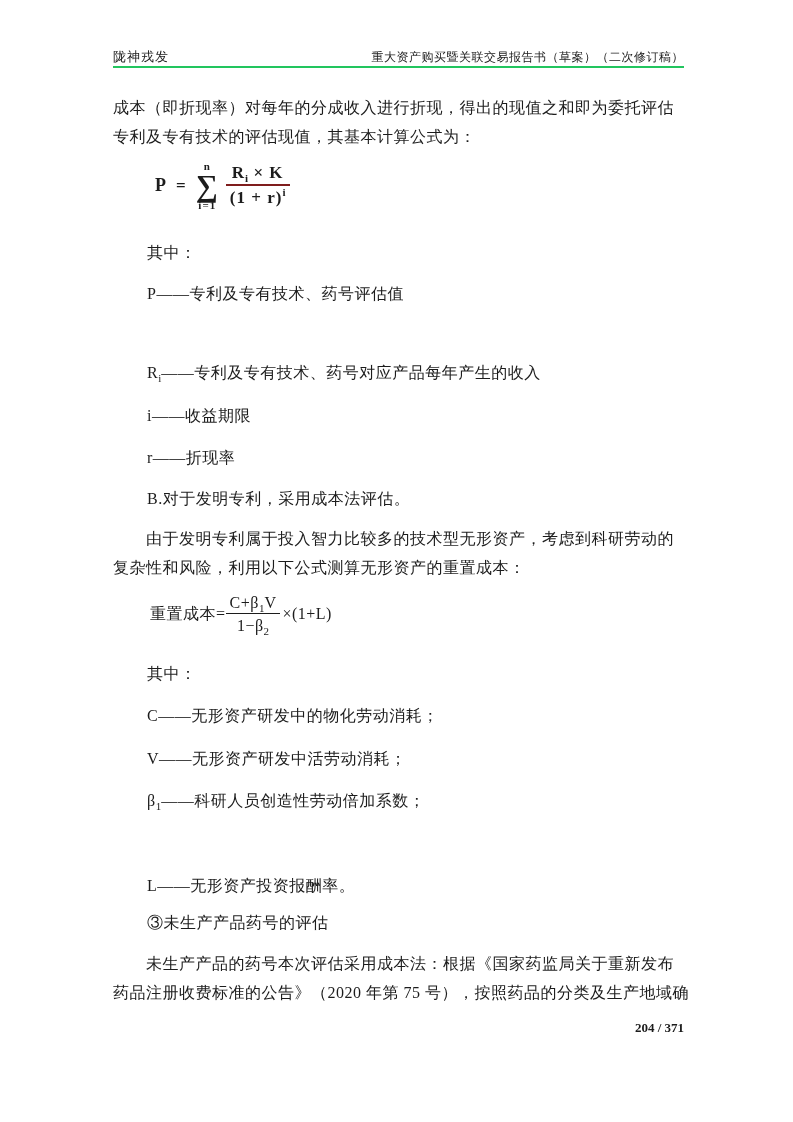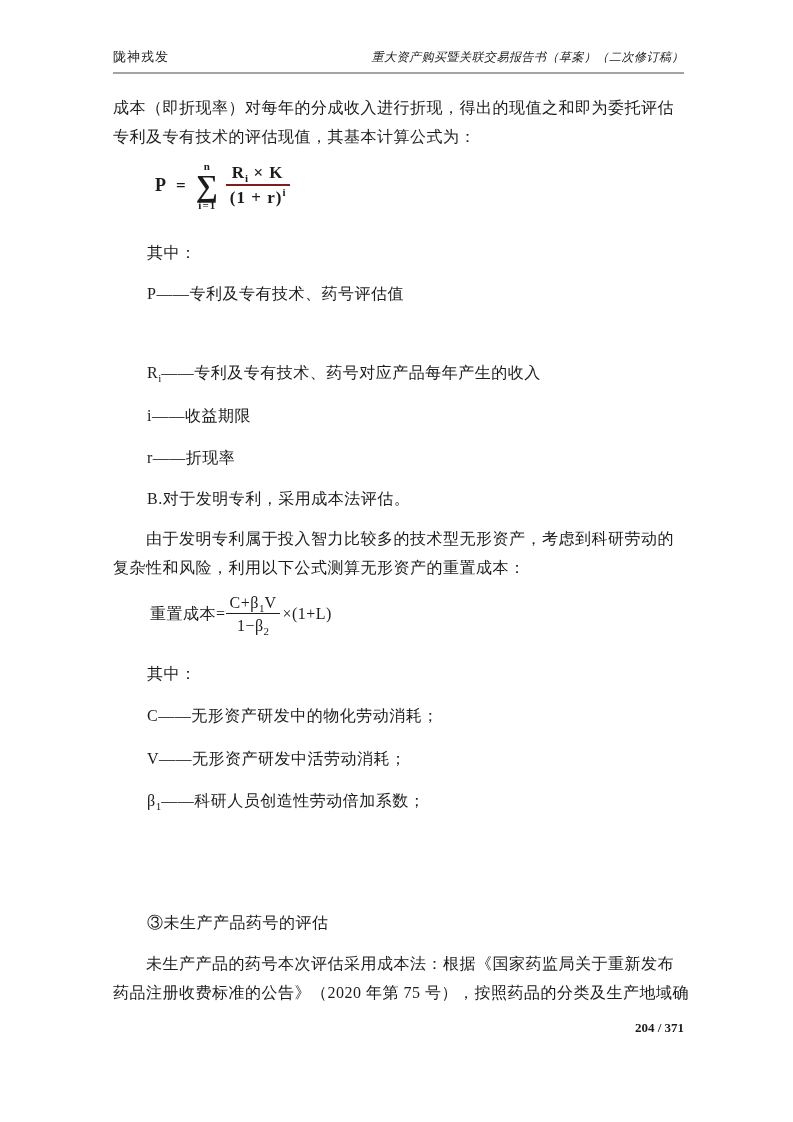--- a/index.html
+++ b/index.html
@@ -15,25 +15,24 @@
 
   
   .header {
     position: absolute;
     left: 113px;
     right: 109px;
     top: 48px;
     display: flex;
     justify-content: space-between;
     align-items: flex-end;
-    padding-bottom: 6px;
-    border-bottom: 2px solid #a3a3a3;
+    border-bottom: 2px solid #22c55e;
   }
   .header-left  { font-size: 13px; letter-spacing: 1px; }
-  .header-right { font-size: 12px; letter-spacing: 0.5px; font-style: italic; }
+  .header-right { font-size: 12px; letter-spacing: 0.5px; }
 
   
   .t {
     position: absolute;
     font-size: 16px;
     line-height: 29px;
     letter-spacing: 0.5px;
     white-space: pre-line;
   }
   .indent2 { text-indent: 33px; }
@@ -141,20 +140,21 @@
       <span class="frac-den"><span>1−β</span><sub class="sb">2</sub></span>
     </span>
     <span class="f2-tail">×(1+L)</span>
   </div>
 
   <div class="t" style="left:147px; top:659px;">其中：</div>
 
   <div class="t" style="left:147px; top:701px;"><span>C</span><span>——无形资产研发中的物化劳动消耗；</span></div>
   <div class="t" style="left:147px; top:744px;"><span>V</span><span>——无形资产研发中活劳动消耗；</span></div>
   <div class="t" style="left:147px; top:786px;"><span>β</span><sub class="sb">1</sub><span>——科研人员创造性劳动倍加系数；</span></div>
+  <div class="t" style="left:147px; top:871px;"><span>L</span><span>——无形资产投资报酬率。</span></div>
 
   <div class="t" style="left:147px; top:908px;">③未生产产品药号的评估</div>
 
   <div class="t indent2" style="left:113px; top:949px;">未生产产品的药号本次评估采用成本法：根据《国家药监局关于重新发布
 药品注册收费标准的公告》（2020 年第 75 号），按照药品的分类及生产地域确</div>
 
   <div class="footer">204 / 371</div>
 
 </div>
 

